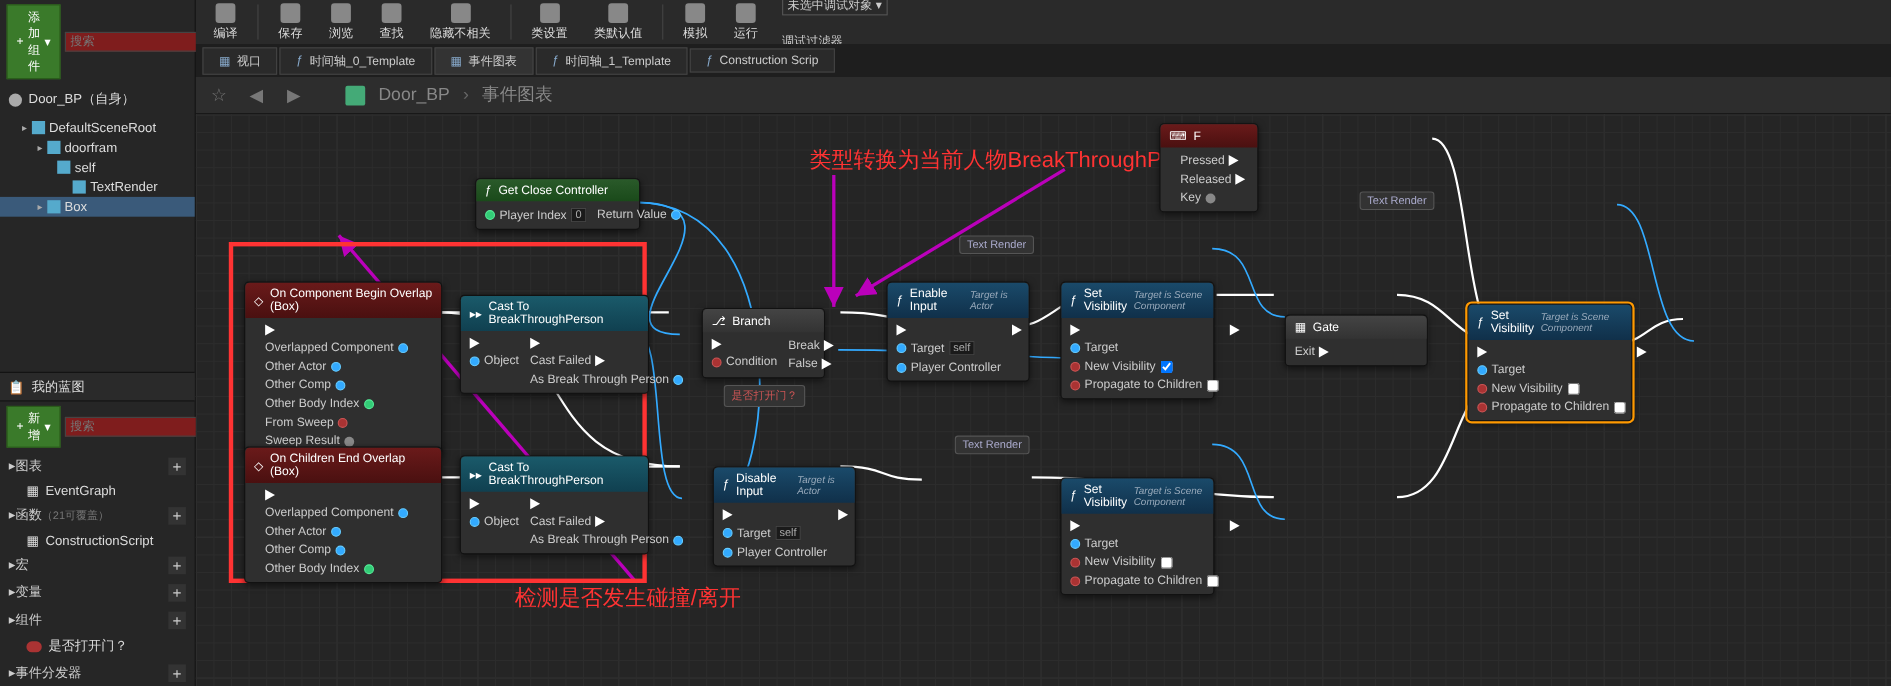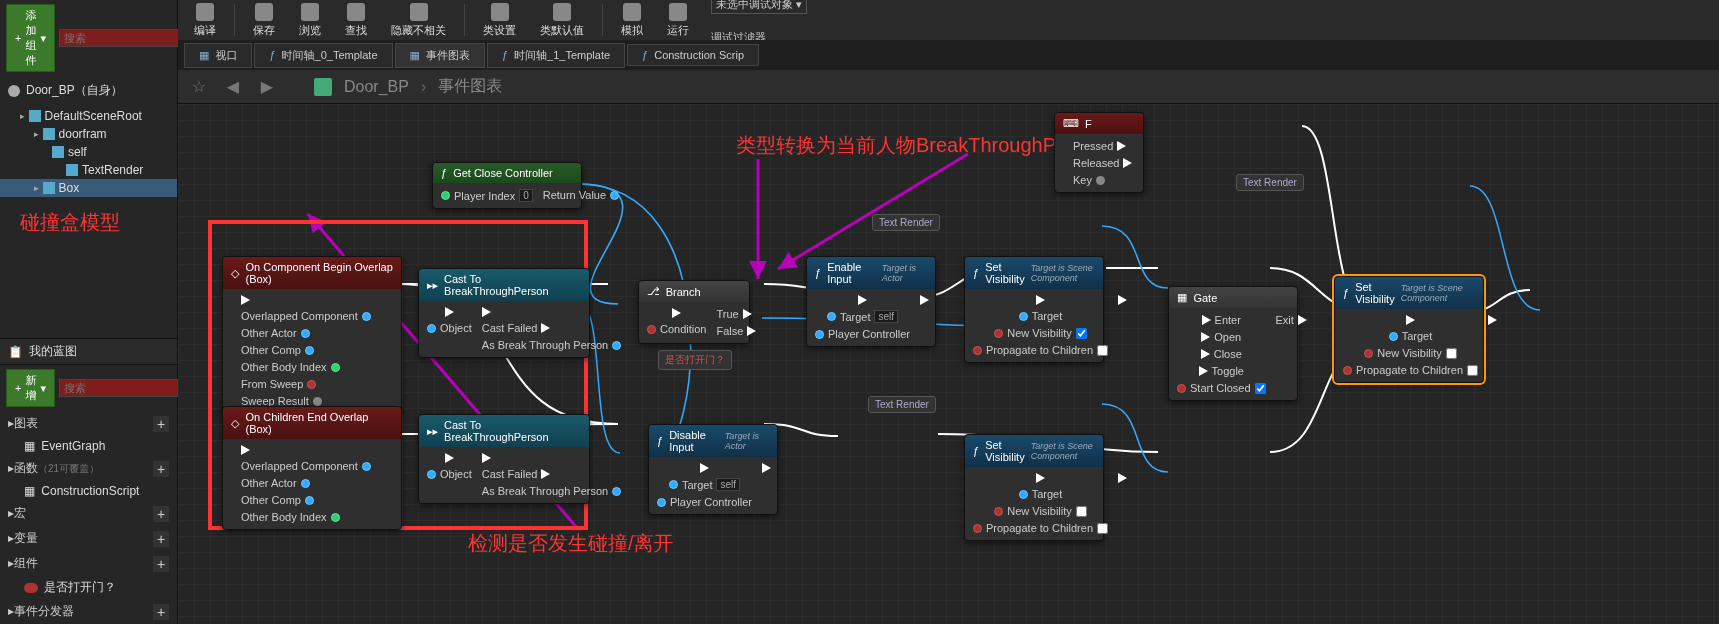--- a/index.html
+++ b/index.html
@@ -59,21 +59,21 @@
 
 .node { position: absolute; background: #2f2f2f; border: 1px solid #111; border-radius: 4px; box-shadow: 0 2px 6px rgba(0,0,0,.5); font-size: 11px; }
 .node.sel { outline: 2px solid #f90; }
 .node-head { padding: 4px 8px; font-size: 11px; color: #fff; border-radius: 4px 4px 0 0; display: flex; align-items: center; gap: 6px; }
 .node-head.red { background: linear-gradient(#6a1a1a,#4a1010); }
 .node-head.green { background: linear-gradient(#2a5a2a,#1a4a1a); }
 .node-head.blue { background: linear-gradient(#1a4a6a,#10304a); }
 .node-head.cyan { background: linear-gradient(#1a5a6a,#104050); }
 .node-head.gray { background: linear-gradient(#444,#333); }
 .node-body { padding: 6px 8px; display: flex; gap: 10px; }
-.pins-l, .pins-r { display: flex; flex-direction: column; gap: 5px; align-items: center; }
+.pins-l, .pins-r { display: flex; flex-direction: column; gap: 5px; }
 .pins-r { align-items: flex-start; text-align: right; }
 .pin { display: flex; align-items: center; gap: 4px; color: #ccc; white-space: nowrap; }
 .pin .dot { width: 9px; height: 9px; border-radius: 50%; }
 .pin .exec { width: 0; height: 0; border-top: 5px solid transparent; border-bottom: 5px solid transparent; border-left: 9px solid #fff; }
 .dot.obj { background: #3af; border: 1px solid #6cf; }
 .dot.bool { background: #a33; border: 1px solid #c55; }
 .dot.int { background: #3c7; border: 1px solid #5e9; }
 .dot.wild { background: #888; }
 .pin input[type="checkbox"] { width: 11px; height: 11px; }
 .pin .txtbox { background: #1a1a1a; border: 1px solid #444; padding: 0 3px; font-size: 10px; color: #aaa; }
@@ -119,21 +119,20 @@
         <span class="tri"></span>
         <span class="cube-ic"></span>
         <span>TextRender</span>
       </div>
       <div class="tree-item sel" style="padding-left: 34px;">
         <span class="tri">▸</span>
         <span class="cube-ic"></span>
         <span>Box</span>
       </div>
     </div>
-  <div class="anno-red">碰撞盒模型</div>
 
   <div style="flex:1"></div>
 
   <div class="panel-head">
       <span>📋</span>
       <span>我的蓝图</span>
     </div>
   <div class="lp-row">
     <div class="btn-green">
         <span>+</span>
@@ -465,21 +464,21 @@
           <div class="pin">
             <span class="exec"></span>
           </div>
           <div class="pin">
             <span class="dot bool"></span>
             <span>Condition</span>
           </div>
         </div>
       <div class="pins-r">
           <div class="pin">
-            <span>True</span>
+            <span>Break</span>
             <span class="exec"></span>
           </div>
           <div class="pin">
             <span>False</span>
             <span class="exec"></span>
           </div>
         </div>
     </div>
   </div>
   <div class="reroute" style="left:480px;top:246px;color:#c55">是否打开门？</div>
@@ -637,43 +636,20 @@
         </div>
     </div>
   </div>
 
   <div class="node" style="left:990px;top:182px;width:130px">
     <div class="node-head gray">
         <span>▦</span>
         <span>Gate</span>
       </div>
     <div class="node-body">
-      <div class="pins-l">
-          <div class="pin">
-            <span class="exec"></span>
-            <span>Enter</span>
-          </div>
-          <div class="pin">
-            <span class="exec"></span>
-            <span>Open</span>
-          </div>
-          <div class="pin">
-            <span class="exec"></span>
-            <span>Close</span>
-          </div>
-          <div class="pin">
-            <span class="exec"></span>
-            <span>Toggle</span>
-          </div>
-          <div class="pin">
-            <span class="dot bool"></span>
-            <span>Start Closed</span>
-            <input type="checkbox" checked="" style="">
-          </div>
-        </div>
       <div class="pins-r">
           <div class="pin">
             <span>Exit</span>
             <span class="exec"></span>
           </div>
         </div>
     </div>
   </div>
 
   <div class="node sel" style="left:1156px;top:172px;width:150px">

